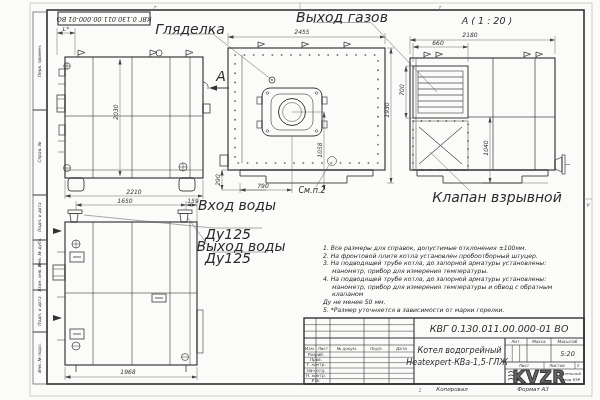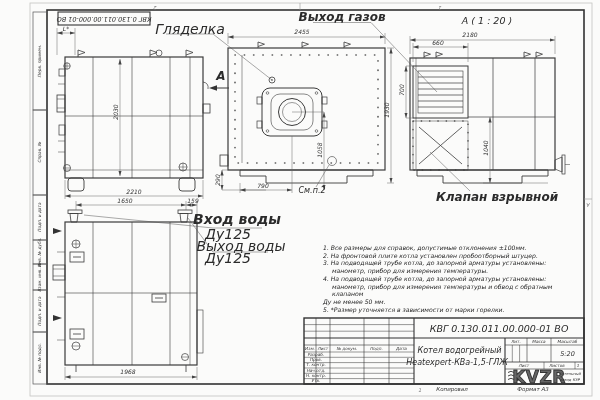--- a/index.html
+++ b/index.html
@@ -4,21 +4,21 @@
 <style>
   html,body{margin:0;padding:0;}
   .stage{position:relative;width:600px;height:400px;background:#fbfbfa;overflow:hidden;
          font-family:"DejaVu Sans",sans-serif;}
   svg{position:absolute;left:0;top:0;}
   .t{position:absolute;white-space:nowrap;color:#2b2b2b;font-style:italic;
      transform:translate(-50%,-50%);line-height:1;}
   .dim{font-size:6px;color:#333;}
   .dimv{transform:translate(-50%,-50%) rotate(-90deg);font-size:6px;color:#333;}
   .lbl{font-size:14px;}
-  .lbl9{font-size:12px;font-weight:bold;}
+  .lbl9{font-size:14px;}
   .lbl95{font-size:9.5px;}
   .small{font-size:4.3px;color:#333;}
   .tiny{font-size:4.2px;color:#333;}
   .rot180{transform:translate(-50%,-50%) rotate(180deg);}
   .rot90{transform:translate(-50%,-50%) rotate(-90deg);}
   .zone{font-size:5px;color:#777;}
   .notes{position:absolute;left:323px;top:244px;width:262px;font-style:italic;
          font-size:6.1px;line-height:7.7px;color:#222;}
   .notes .pl{padding-left:9px;}
   .docnum{font-size:9.5px;}
@@ -315,21 +315,21 @@
 <div class="t lbl9" style="left:342px;top:16.5px;">Выход газов</div>
 <div class="t dim" style="left:470px;top:34.5px;">2180</div>
 <div class="t dim" style="left:438px;top:42.5px;">660</div>
 <div class="t dimv" style="left:402px;top:90px;">700</div>
 <div class="t dimv" style="left:486px;top:148px;">1040</div>
 <div class="t lbl9" style="left:497px;top:196.5px;">Клапан взрывной</div>
 
 <div class="t dim" style="left:125px;top:200.5px;">1650</div>
 <div class="t dim" style="left:193px;top:200.5px;">159</div>
 <div class="t dim" style="left:128px;top:372px;">1968</div>
-<div class="t lbl" style="left:237px;top:219px;font-weight:bold;">Вход воды</div>
+<div class="t lbl" style="left:237px;top:205px;">Вход воды</div>
 <div class="t lbl" style="left:228px;top:233.5px;">Ду125</div>
 <div class="t lbl" style="left:241px;top:245.5px;">Выход воды</div>
 <div class="t lbl" style="left:228px;top:257.5px;">Ду125</div>
 
 <div class="notes">
   <div>1. Все размеры для справок, допустимые отклонения ±100мм.</div>
   <div>2. На фронтовой плите котла установлен пробоотборный штуцер.</div>
   <div>3. На подводящей трубе котла, до запорной арматуры установлены:</div>
   <div class="pl">манометр, прибор для измерения температуры.</div>
   <div>4. На подводящей трубе котла, до запорной арматуры установлены:</div>

